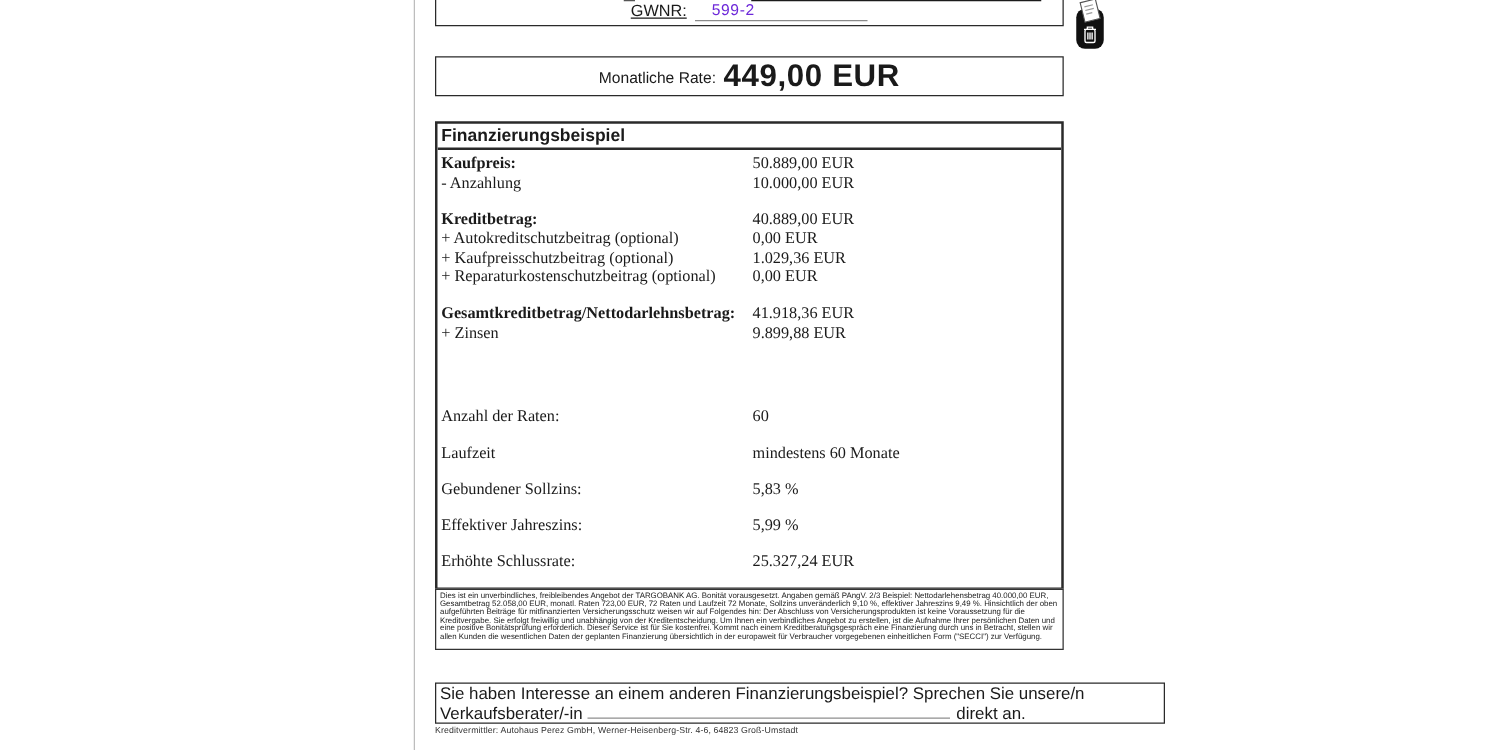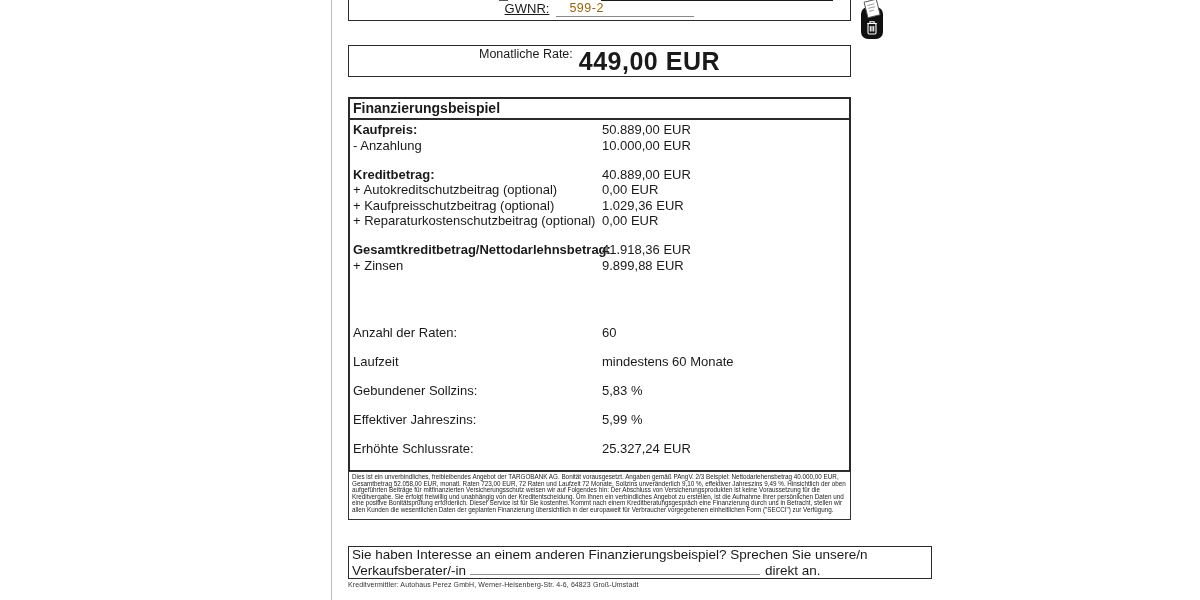--- a/index.html
+++ b/index.html
@@ -16,28 +16,28 @@
   .frag-mark{position:absolute;left:150px;top:30px;width:9px;height:3px;background:#555;}
   .gwnr-row{position:absolute;left:0;right:0;bottom:3px;display:flex;justify-content:center;align-items:center;gap:7px;font-size:13px;text-decoration:underline;}
   .gwnr-label{line-height:14px;}
   .blank-line{position:relative;width:138px;height:15px;border-bottom:1.2px solid #8a8a8a;}
   .hand{position:absolute;left:13px;bottom:1px;font-size:12.5px;letter-spacing:0.5px;}
 
   
   .icon-badge{position:absolute;left:857px;top:0;cursor:pointer;}
 
   
-  .rate-box{left:348px;top:45px;width:503px;height:32px;display:flex;justify-content:center;align-items:flex-start;gap:6px;padding-top:1px;}
+  .rate-box{left:348px;top:45px;width:503px;height:32px;display:flex;justify-content:center;align-items:center;gap:6px;padding-top:1px;}
   .rate-label{font-size:12.5px;}
   .rate-value{font-size:25px;font-weight:bold;letter-spacing:0.5px;}
 
   
   .main-box{left:348px;top:97px;width:503px;height:375px;border-width:2px;overflow:hidden;}
   .main-title{font-size:14px;font-weight:bold;padding:1px 3px 2px 3px;border-bottom:2px solid #2a2a2a;}
-  .frows{padding:2px 3px 0 3px;}
+  .frows{padding:2px 3px 0 3px;font-family:Liberation Serif, serif;}
   .frow{position:relative;font-size:13px;line-height:15.5px;height:15.5px;white-space:nowrap;}
   .frow.bold .flabel{font-weight:bold;}
   .fvalue{position:absolute;left:249px;top:0;}
 
   
   .fine-box{left:348px;top:471px;width:503px;height:49px;border-width:1px;border-color:#333;
     padding:2px 3px;font-size:6.3px;line-height:6.6px;color:#222;overflow:hidden;text-align:left;}
 
   
   .interest-box{left:348px;top:546px;width:584px;height:33px;padding:0 3px;font-size:13.5px;line-height:15.5px;}
@@ -51,21 +51,21 @@
 <div class="page">
 
   <div class="vline"></div>
 
   <div class="box top-box">
     <div class="frag-bar"></div>
     <div class="frag-mark"></div>
     <div class="gwnr-row">
       <span class="gwnr-label">GWNR:</span>
       <span class="blank-line">
-        <span class="hand" style="color: #a16207;">599-2</span>
+        <span class="hand" style="color: #6d28d9;">599-2</span>
       </span>
     </div>
   </div>
 
   <div class="icon-badge">
     <svg width="30" height="40" viewBox="0 0 30 40">
       <rect x="4" y="7" width="22" height="32" rx="7" fill="#101010"></rect>
       <g transform="rotate(-14 15 9)">
         <rect x="9" y="0.5" width="12.5" height="16" fill="#ffffff" stroke="#555" stroke-width="0.9"></rect>
         <line x1="11.5" y1="4.5" x2="18.5" y2="4.5" stroke="#9a9a9a" stroke-width="0.9"></line>

